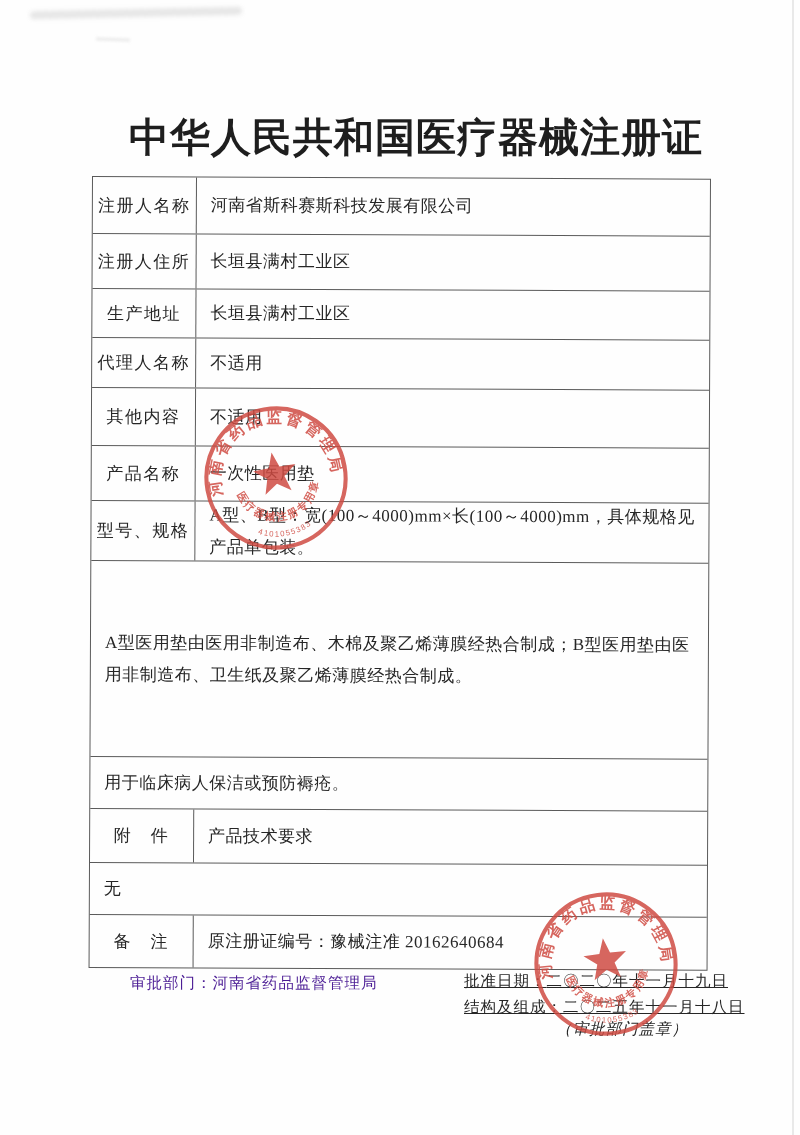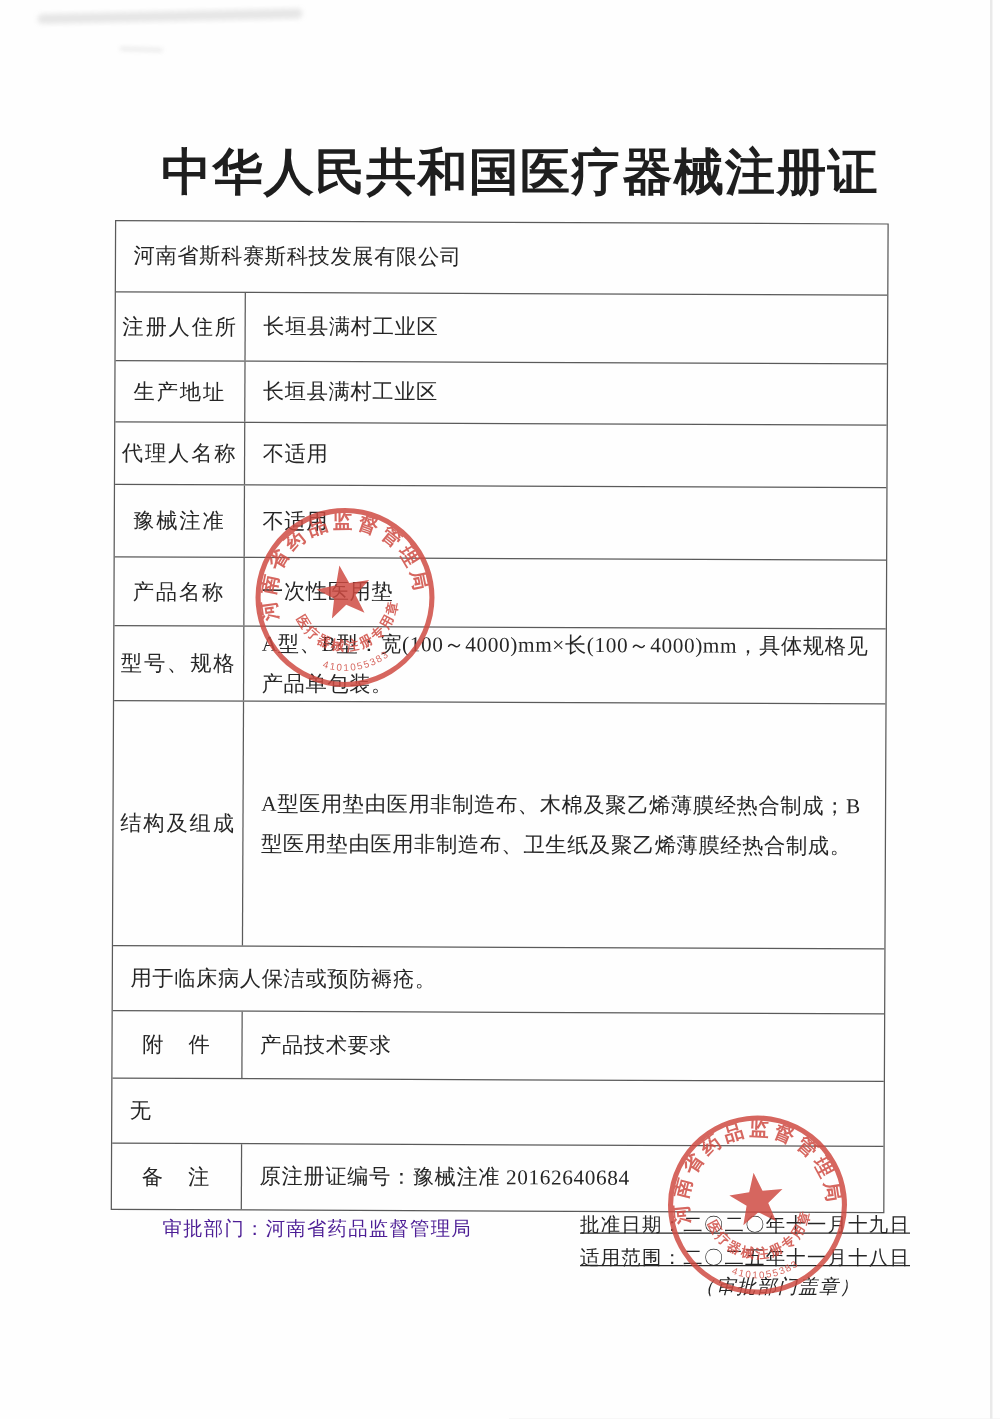--- a/index.html
+++ b/index.html
@@ -85,48 +85,48 @@
 
   <div class="smudge-top"></div>
   <div class="smudge-top2"></div>
   <div class="edge-shadow"></div>
 
   <h1 class="title">中华人民共和国医疗器械注册证</h1>
 
 
   <div class="cert-table">
     <div class="row h0">
+      <div class="th">注册人名称</div>
       <div class="td">河南省斯科赛斯科技发展有限公司</div>
     </div>
     <div class="row h1">
       <div class="th">注册人住所</div>
       <div class="td">长垣县满村工业区</div>
     </div>
     <div class="row h2">
       <div class="th">生产地址</div>
       <div class="td">长垣县满村工业区</div>
     </div>
     <div class="row h3">
       <div class="th">代理人名称</div>
       <div class="td">不适用</div>
     </div>
     <div class="row h4">
-      <div class="th">豫械注准</div>
+      <div class="th">其他内容</div>
       <div class="td">不适用</div>
     </div>
     <div class="row h5">
       <div class="th">产品名称</div>
       <div class="td">一次性医用垫</div>
     </div>
     <div class="row h6">
       <div class="th">型号、规格</div>
       <div class="td">A型、B型：宽(100～4000)mm×长(100～4000)mm，具体规格见产品单包装。</div>
     </div>
     <div class="row h7">
-      <div class="th">结构及组成</div>
       <div class="td">A型医用垫由医用非制造布、木棉及聚乙烯薄膜经热合制成；B型医用垫由医用非制造布、卫生纸及聚乙烯薄膜经热合制成。</div>
     </div>
     <div class="row h8">
       <div class="td">用于临床病人保洁或预防褥疮。</div>
     </div>
     <div class="row h9">
       <div class="th">附　件</div>
       <div class="td">产品技术要求</div>
     </div>
     <div class="row h10">
@@ -135,21 +135,21 @@
     <div class="row h11">
       <div class="th">备　注</div>
       <div class="td">原注册证编号：豫械注准 20162640684</div>
     </div>
   </div>
 
   <div class="dept-line"><span>审批部门：</span><span>河南省药品监督管理局</span></div>
 
   <div class="dates-block">
     <div><span>批准日期：</span><span>二〇二〇年十一月十九日</span></div>
-    <div><span>适用范围：</span><span>二〇二五年十一月十八日</span></div>
+    <div><span>结构及组成：</span><span>二〇二五年十一月十八日</span></div>
   </div>
 
   <div class="seal-note">（审批部门盖章）</div>
 
   <svg class="seal seal-mid" viewBox="0 0 220 220" xmlns="http://www.w3.org/2000/svg">
     <defs>
       <path id="s1-top" d="M 29.6 126.3 A 82 82 0 1 1 190.4 126.3" fill="none"></path>
       <path id="s1-low" d="M 50.4 127.1 A 62 62 0 0 0 169.6 127.1" fill="none"></path>
       <path id="s1-num" d="M 56.4 177.3 A 86 86 0 0 0 163.6 177.3" fill="none"></path>
     </defs>

